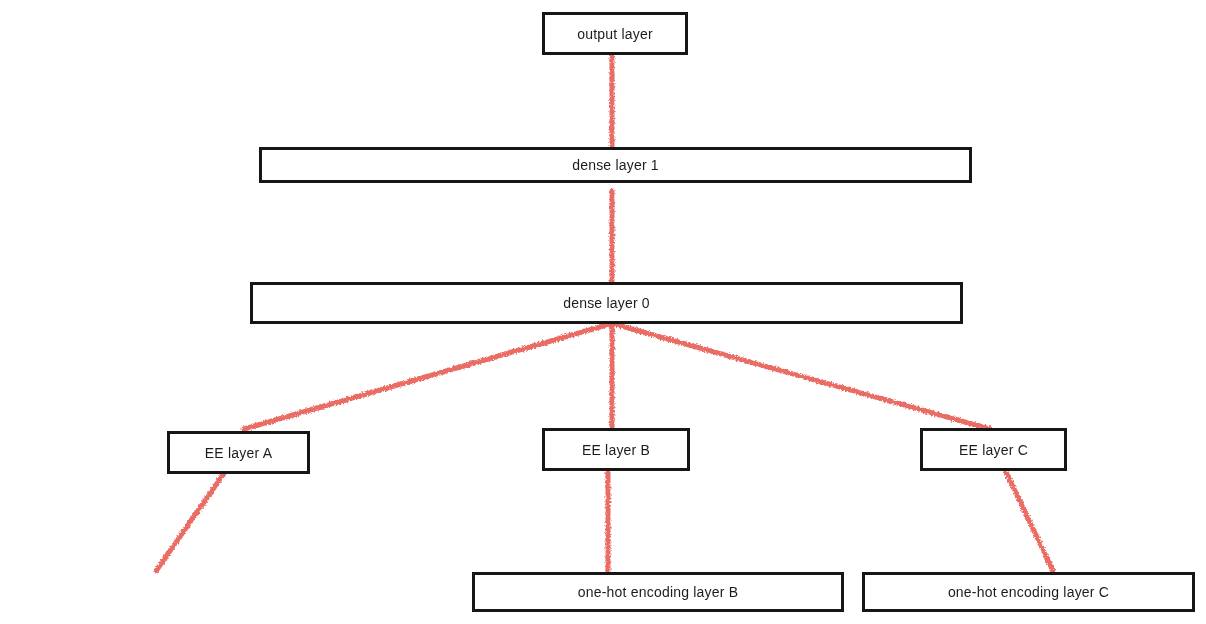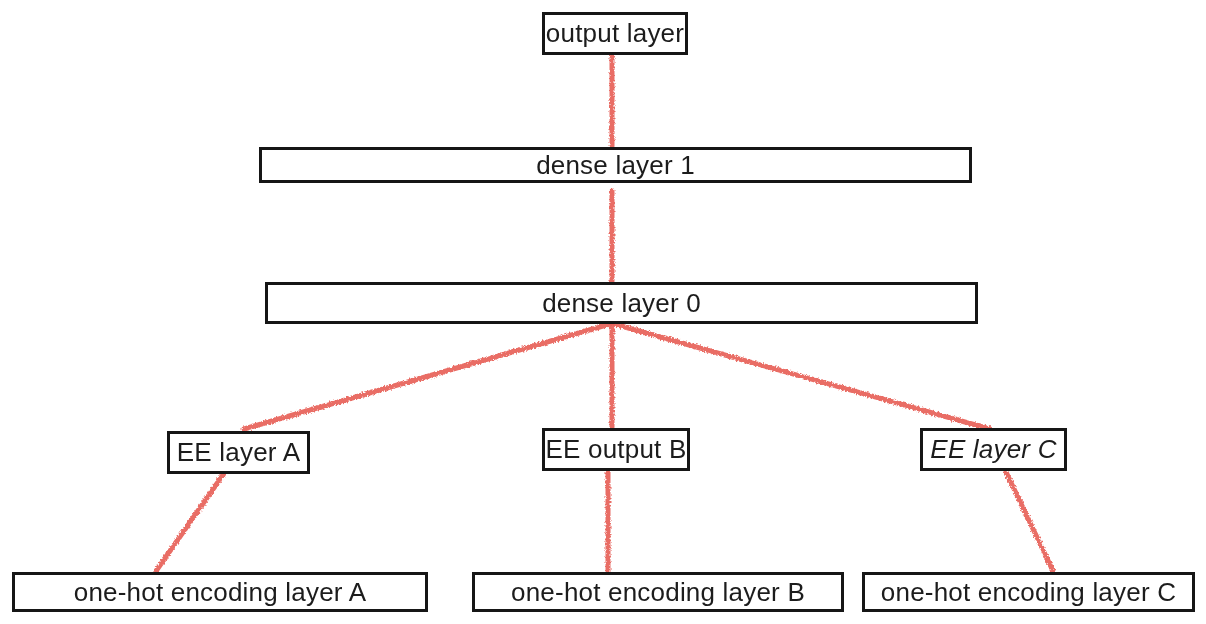--- a/index.html
+++ b/index.html
@@ -24,34 +24,34 @@
     display: block;
   }
   .node {
     position: absolute;
     box-sizing: border-box;
     background: #ffffff;
     border: 3px solid #161616;
     display: flex;
     align-items: center;
     justify-content: center;
-    font-size: 26px;
+    font-size: 14px;
     color: #1c1c1c;
     letter-spacing: 0.2px;
     white-space: nowrap;
   }
   .node span { display: inline-block; }
 
   
   #node-output  { left: 542px; top: 12px;  width: 146px; height: 43px; }
   #node-dense1  { left: 259px; top: 147px; width: 713px; height: 36px; }
-  #node-dense0  { left: 265px; top: 282px; width: 713px; height: 42px; }
+  #node-dense0  { left: 250px; top: 282px; width: 713px; height: 42px; }
   #node-ee-a    { left: 167px; top: 431px; width: 143px; height: 43px; }
   #node-ee-b    { left: 542px; top: 428px; width: 148px; height: 43px; }
-  #node-ee-c    { left: 920px; top: 428px; width: 147px; height: 43px; font-style: italic; }
+  #node-ee-c    { left: 920px; top: 428px; width: 147px; height: 43px; }
   #node-oh-a    { left: 12px;  top: 572px; width: 416px; height: 40px; }
   #node-oh-b    { left: 458px; top: 572px; width: 372px; height: 40px; margin-left: 14px; }
   #node-oh-c    { left: 862px; top: 572px; width: 333px; height: 40px; align-items: center; }
 
   .edge {
     stroke: #e8625a;
     stroke-width: 5;
     stroke-linecap: round;
     opacity: 0.93;
   }
@@ -90,30 +90,27 @@
 
   <div class="node" id="node-dense0">
     <span>dense layer 0</span>
   </div>
 
   <div class="node" id="node-ee-a">
     <span>EE layer A</span>
   </div>
 
   <div class="node" id="node-ee-b">
-    <span>EE output B</span>
+    <span>EE layer B</span>
   </div>
 
   <div class="node" id="node-ee-c">
     <span>EE layer C</span>
   </div>
 
-  <div class="node" id="node-oh-a">
-    <span>one-hot encoding layer A</span>
-  </div>
 
   <div class="node" id="node-oh-b">
     <span>one-hot encoding layer B</span>
   </div>
 
   <div class="node" id="node-oh-c">
     <span>one-hot encoding layer C</span>
   </div>
 
 </div>

